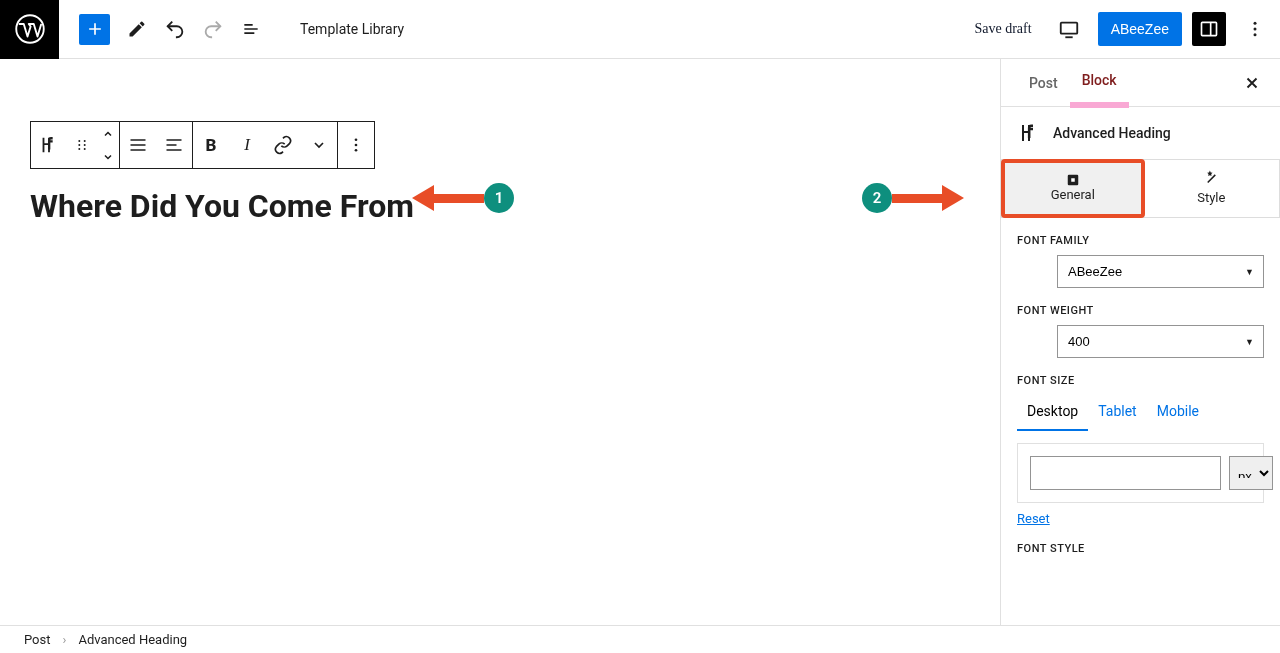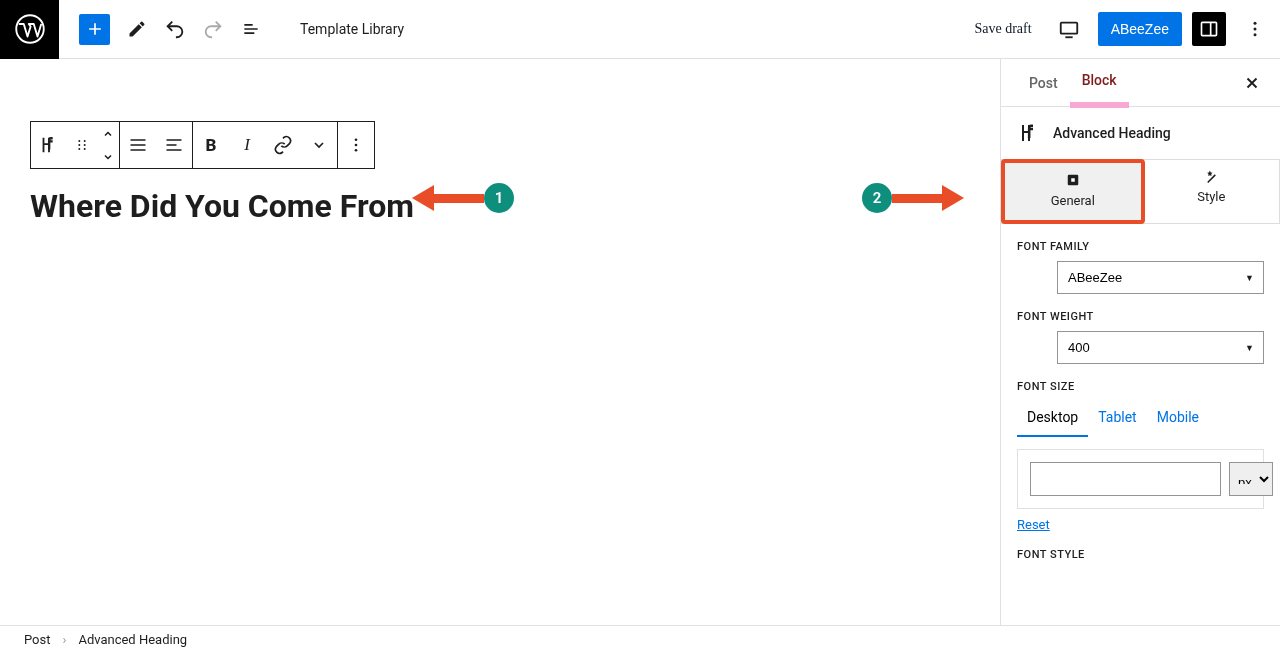--- a/index.html
+++ b/index.html
@@ -32,21 +32,21 @@
 .placeholder-para { color: #808080; font-size: 16px; margin-top: 32px; }
 
 .sidebar { width: 280px; border-left: 1px solid #e0e0e0; display: flex; flex-direction: column; overflow-y: auto; }
 .sb-tabs { display: flex; align-items: center; padding: 0 16px; height: 48px; border-bottom: 1px solid #e0e0e0; }
 .sb-tab { padding: 14px 12px; font-size: 14px; font-weight: 500; color: #666; }
 .sb-tab.active { color: #7f1d1d; border-bottom: 6px solid #f9a8d4; }
 .sb-close { margin-left: auto; width: 24px; height: 24px; display: flex; align-items: center; justify-content: center; }
 .sb-block-header { display: flex; align-items: center; padding: 14px 16px; gap: 12px; }
 .sb-block-name { font-size: 14px; font-weight: 500; }
 .sb-subtabs { display: flex; border: 1px solid #ddd; margin: 0 0 0 0; }
-.sb-subtab { flex: 1; display: flex; flex-direction: column; align-items: center; justify-content: flex-start; padding: 10px 0 12px; font-size: 13px; gap: 6px; }
+.sb-subtab { flex: 1; display: flex; flex-direction: column; align-items: center; justify-content: space-between; padding: 10px 0 12px; font-size: 13px; }
 .sb-subtab.general { background: #f0f0f0; border: 4px solid #e84d27; border-radius: 4px; margin: -1px; position: relative; z-index: 2; }
 .sb-section { padding: 16px; }
 .sb-label { font-size: 11px; letter-spacing: 0.5px; text-transform: uppercase; color: #1e1e1e; margin-bottom: 8px; font-weight: 500; }
 .sb-select { width: 100%; padding: 8px 10px; border: 1px solid #949494; font-size: 13px; background: #fff; appearance: none; }
 .sb-select-wrap { position: relative; padding-left: 40px; }
 .sb-select-wrap::after { content: "▼"; position: absolute; right: 10px; top: 50%; transform: translateY(-50%); font-size: 9px; color: #1e1e1e; pointer-events: none; }
 .device-tabs { display: flex; gap: 0; margin-bottom: 12px; }
 .device-tab { padding: 8px 10px 10px; font-size: 14px; color: #0073e6; }
 .device-tab.active { color: #000; border-bottom: 2px solid #0073e6; }
 .fontsize-row { display: flex; gap: 8px; border: 1px solid #e0e0e0; padding: 12px; }

